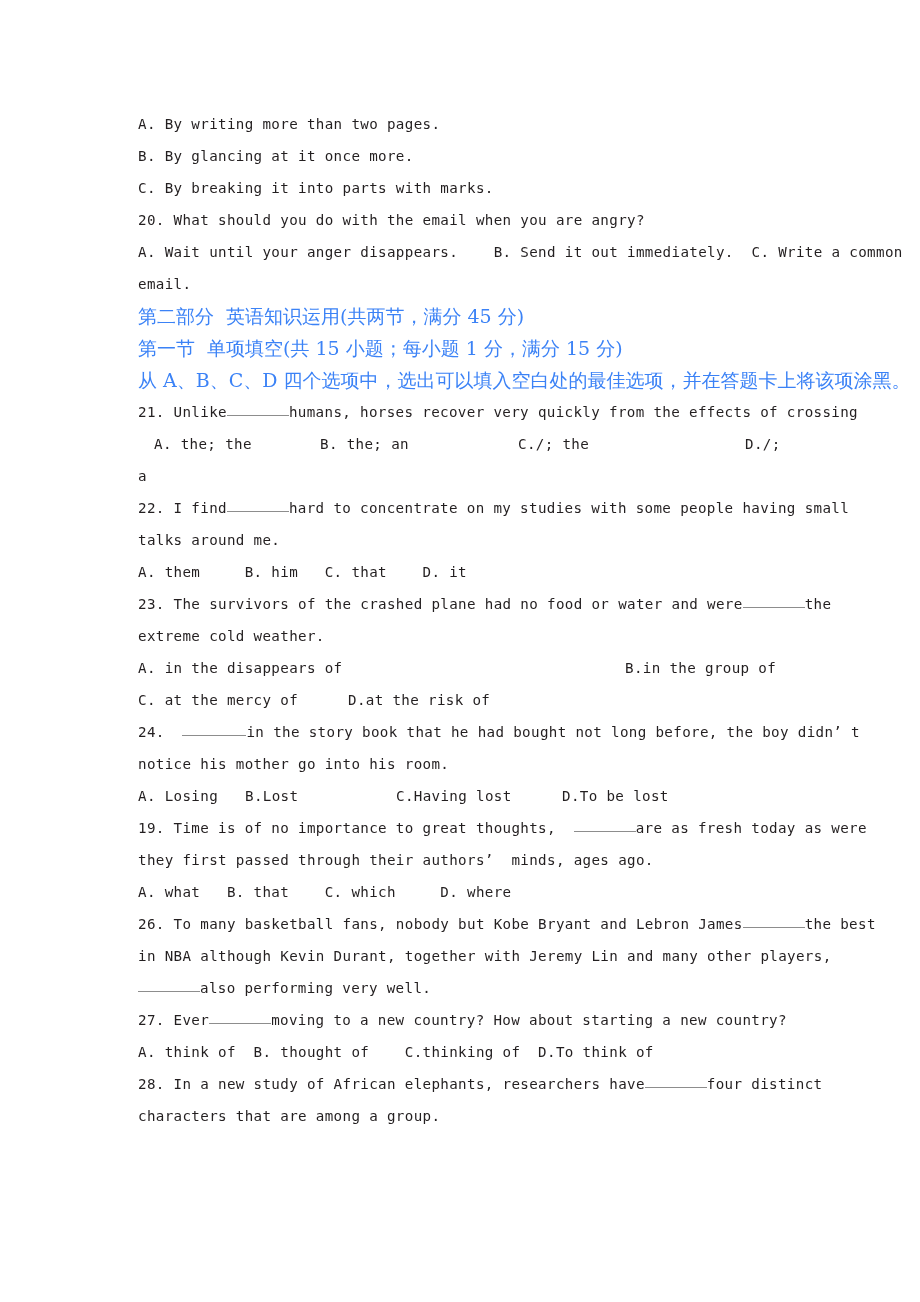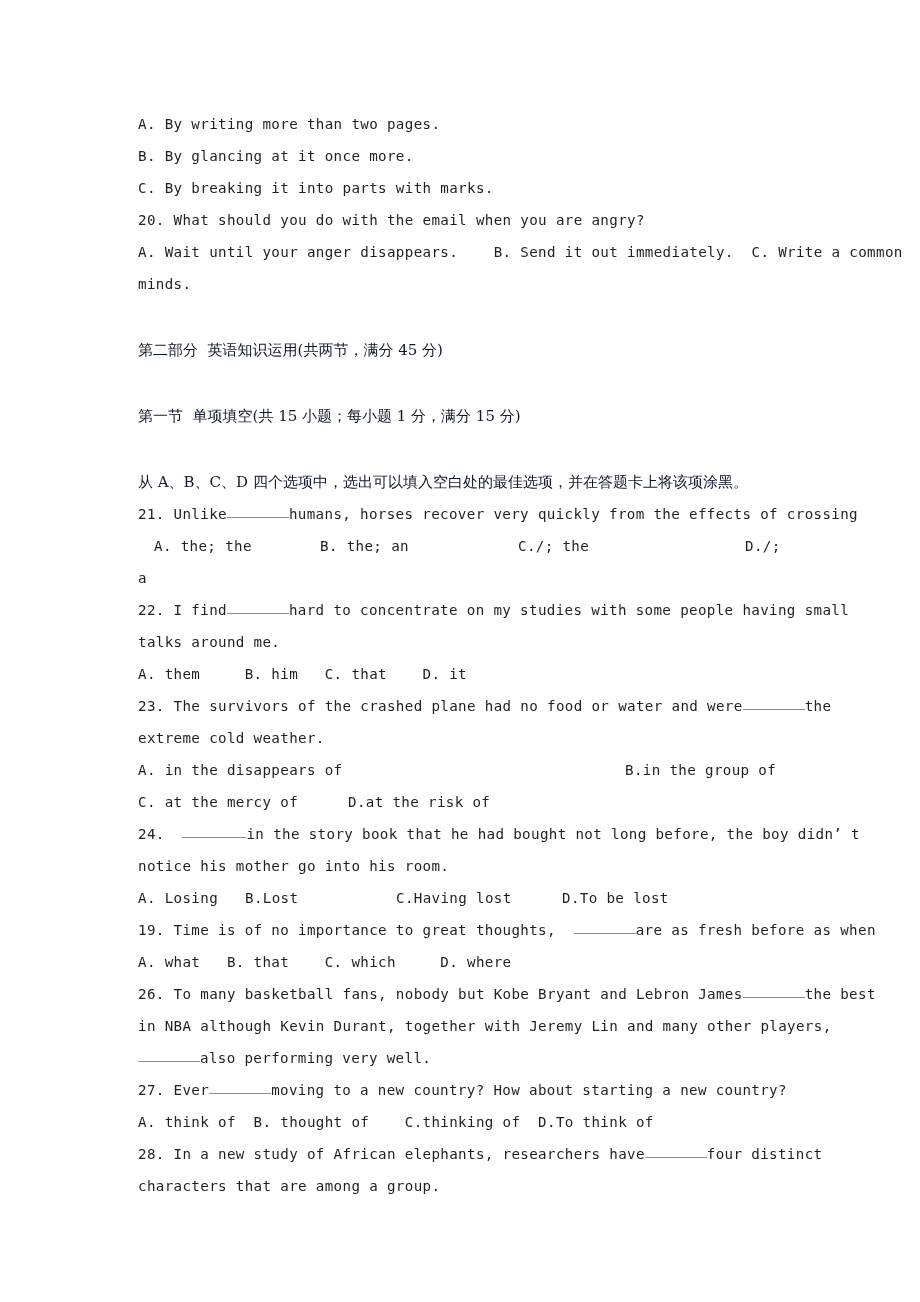--- a/index.html
+++ b/index.html
@@ -39,27 +39,26 @@
     line-height: 32px;
     letter-spacing: 0.35px;
     color: #231f20;
     white-space: pre;
     height: 32px;
   }
 
   
   .cn {
     font-family: "DejaVu Serif", "Liberation Serif", serif;
-    font-size: 15px;
+    font-size: 19px;
     line-height: 32px;
     letter-spacing: 0px;
-    color: #0f172a;
+    color: #3b82f6;
     white-space: pre;
     height: 32px;
-    margin-top: 34px;
   }
 
   
   .blank {
     display: inline-block;
     border-bottom: 1.4px solid #8d8d8d;
     vertical-align: baseline;
     position: relative;
     top: -1px;
   }
@@ -85,21 +84,21 @@
 <body>
 
 <div class="page">
   <div class="content">
 
     <div class="line">A. By writing more than two pages.</div>
     <div class="line">B. By glancing at it once more.</div>
     <div class="line">C. By breaking it into parts with marks.</div>
     <div class="line">20. What should you do with the email when you are angry?</div>
     <div class="line">A. Wait until your anger disappears.    B. Send it out immediately.  C. Write a common</div>
-    <div class="line">minds.</div>
+    <div class="line">email.</div>
 
     <div class="cn">第二部分  英语知识运用(共两节，满分 45 分)</div>
     <div class="cn">第一节  单项填空(共 15 小题；每小题 1 分，满分 15 分)</div>
     <div class="cn">从 A、B、C、D 四个选项中，选出可以填入空白处的最佳选项，并在答题卡上将该项涂黑。</div>
 
     <div class="line"><span>21. Unlike</span><span class="blank w1"></span><span>humans, horses recover very quickly from the effects of crossing</span></div>
     <div class="optrow">
       <span class="col" style="left:16px">A. the; the</span>
       <span class="col" style="left:182px">B. the; an</span>
       <span class="col" style="left:380px">C./; the</span>
@@ -124,21 +123,22 @@
 
     <div class="line"><span>24.  </span><span class="blank w3"></span><span>in the story book that he had bought not long before, the boy didn’ t</span></div>
     <div class="line">notice his mother go into his room.</div>
     <div class="optrow">
       <span class="col" style="left:0px">A. Losing</span>
       <span class="col" style="left:107px">B.Lost</span>
       <span class="col" style="left:258px">C.Having lost</span>
       <span class="col" style="left:424px">D.To be lost</span>
     </div>
 
-    <div class="line"><span>19. Time is of no importance to great thoughts,  </span><span class="blank w1"></span><span>are as fresh before as when</span></div>
+    <div class="line"><span>19. Time is of no importance to great thoughts,  </span><span class="blank w1"></span><span>are as fresh today as were</span></div>
+    <div class="line">they first passed through their authors’  minds, ages ago.</div>
     <div class="line">A. what   B. that    C. which     D. where</div>
 
     <div class="line"><span>26. To many basketball fans, nobody but Kobe Bryant and Lebron James</span><span class="blank w1"></span><span>the best</span></div>
     <div class="line">in NBA although Kevin Durant, together with Jeremy Lin and many other players,</div>
     <div class="line"><span class="blank w1"></span><span>also performing very well.</span></div>
 
     <div class="line"><span>27. Ever</span><span class="blank w1"></span><span>moving to a new country? How about starting a new country?</span></div>
     <div class="line">A. think of  B. thought of    C.thinking of  D.To think of</div>
 
     <div class="line"><span>28. In a new study of African elephants, researchers have</span><span class="blank w1"></span><span>four distinct</span></div>

